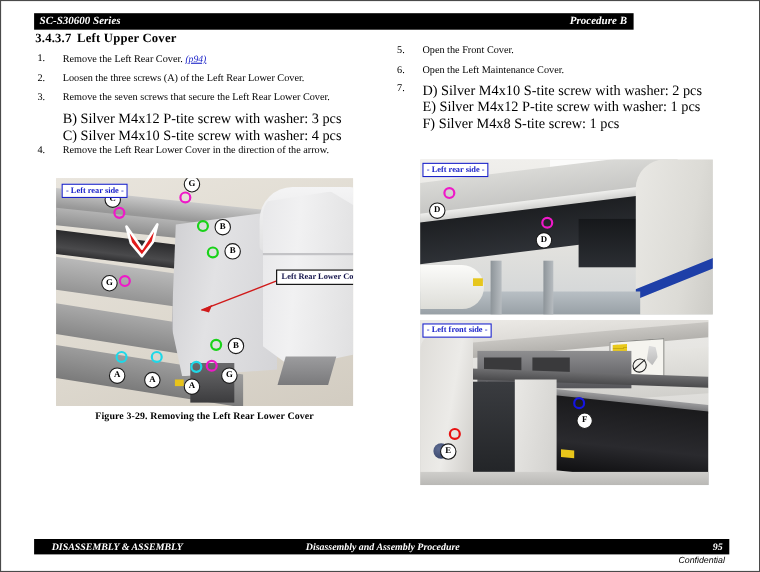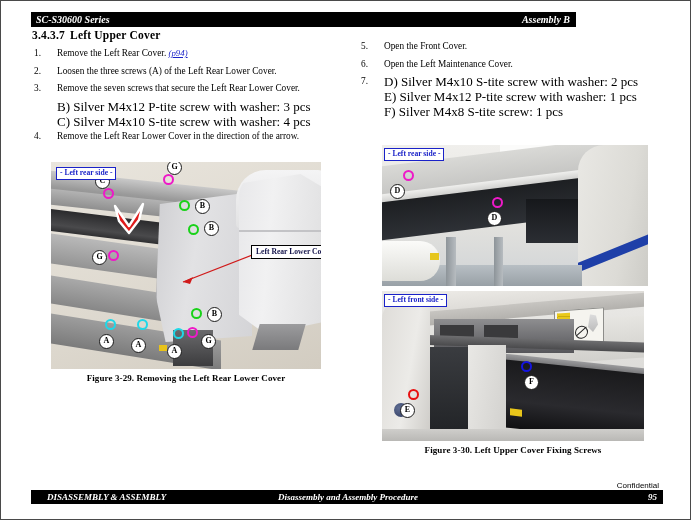--- a/index.html
+++ b/index.html
@@ -39,23 +39,24 @@
 
   #footer-bar {
     left: 30px; top: 489px; width: 632px; height: 14px;
     font-size: 9px;
   }
   #footer-left { position:absolute; left: 16px; }
   #footer-center { position:absolute; left: 247px; }
   #footer-page { position:absolute; right: 6px; }
   #confidential {
     position: absolute;
-    right: 31px; top: 480px;
+    right: 31px; top: 504px;
     font-family: "Liberation Sans", "DejaVu Sans", sans-serif;
     font-size: 8px;
+    font-style: italic;
     color: #000;
   }
 
   
   .col { position: absolute; }
   #col-left  { left: 31px;  top: 28px; width: 320px; }
   #col-right { left: 358px; top: 40px; width: 305px; }
 
   .section-heading {
     font-size: 11.5px;
@@ -398,21 +399,21 @@
     background: linear-gradient(180deg,#cfcecb,#b9b8b5);
   }
 </style>
 </head>
 <body>
 
 <div id="page">
 
   <div id="header-bar" class="bar">
     <span id="header-title">SC-S30600 Series</span>
-    <span id="header-rev">Assembly B</span>
+    <span id="header-rev">Procedure B</span>
   </div>
 
   <div id="col-left" class="col">
     <div class="section-heading">
       <span class="num">3.4.3.7</span><span>Left Upper Cover</span>
     </div>
 
     <ol class="steps">
       <li class="step">
         <span class="n">1.</span>
@@ -570,21 +571,20 @@
       <div class="bottom-strip part"></div>
 
       <div class="side-label" style="left:2px; top:3px;">- Left front side -</div>
 
       <div class="ring red" style="left:26px; top:98px;"></div>
       <div class="mk" style="left:18px; top:112px;">E</div>
 
       <div class="ring blue" style="left:139px; top:70px;"></div>
       <div class="mk" style="left:142px; top:84px;">F</div>
     </div>
-    <div class="caption" style="width:262px;">Figure 3-30.  Left Upper Cover Fixing Screws</div>
   </div>
 
   <div id="footer-bar" class="bar">
     <span id="footer-left">DISASSEMBLY &amp; ASSEMBLY</span>
     <span id="footer-center">Disassembly and Assembly Procedure</span>
     <span id="footer-page">95</span>
   </div>
   <div id="confidential">Confidential</div>
 
 </div>

